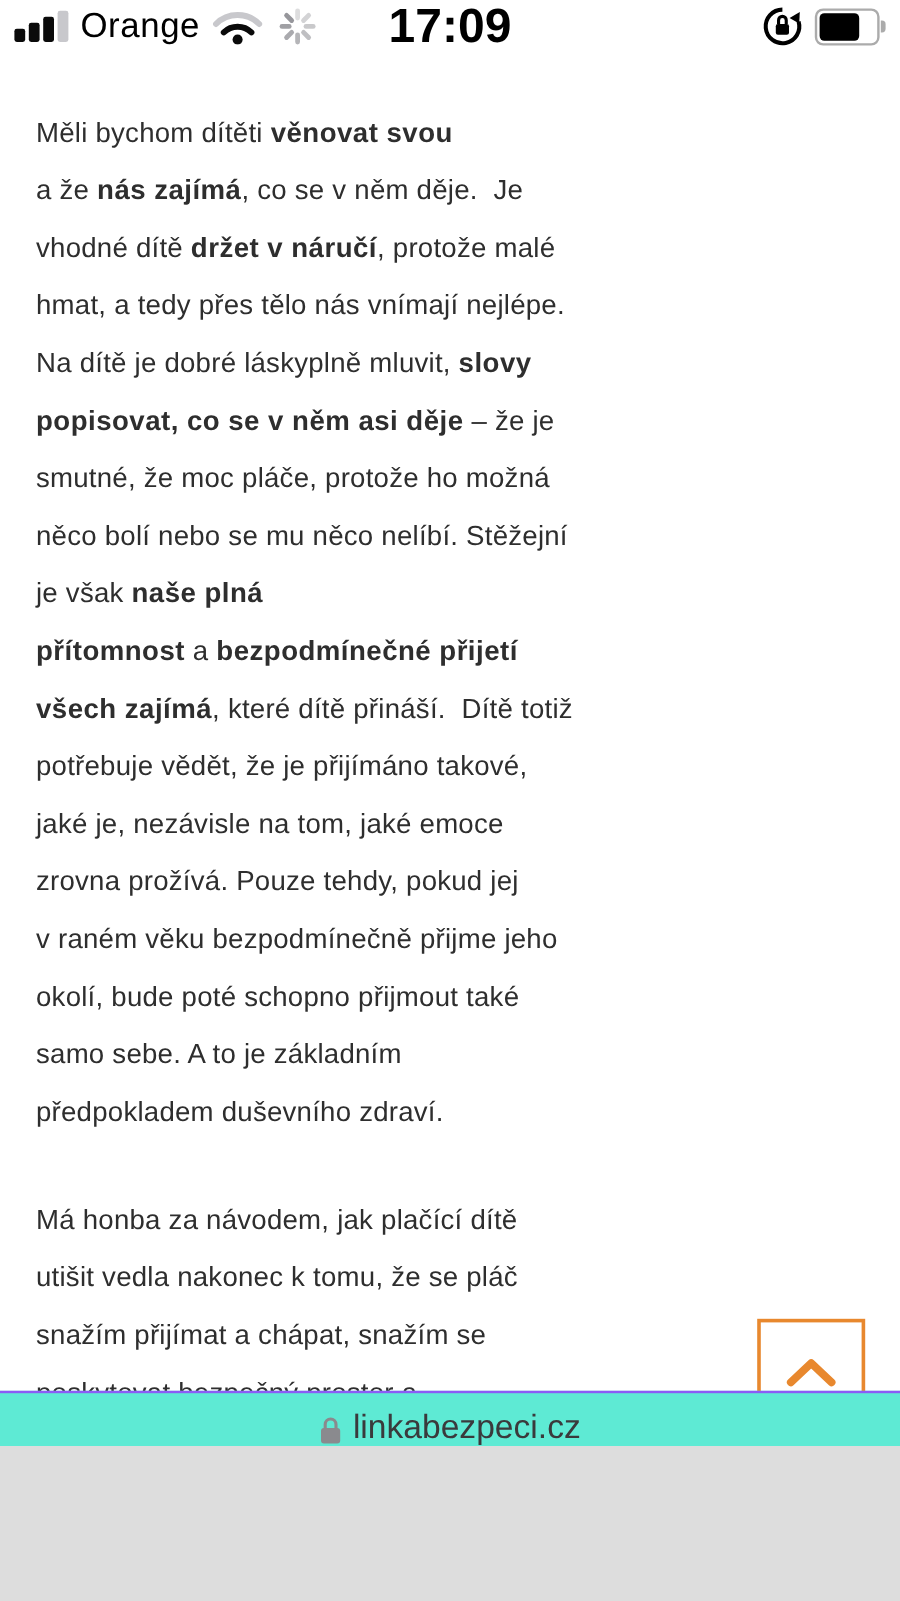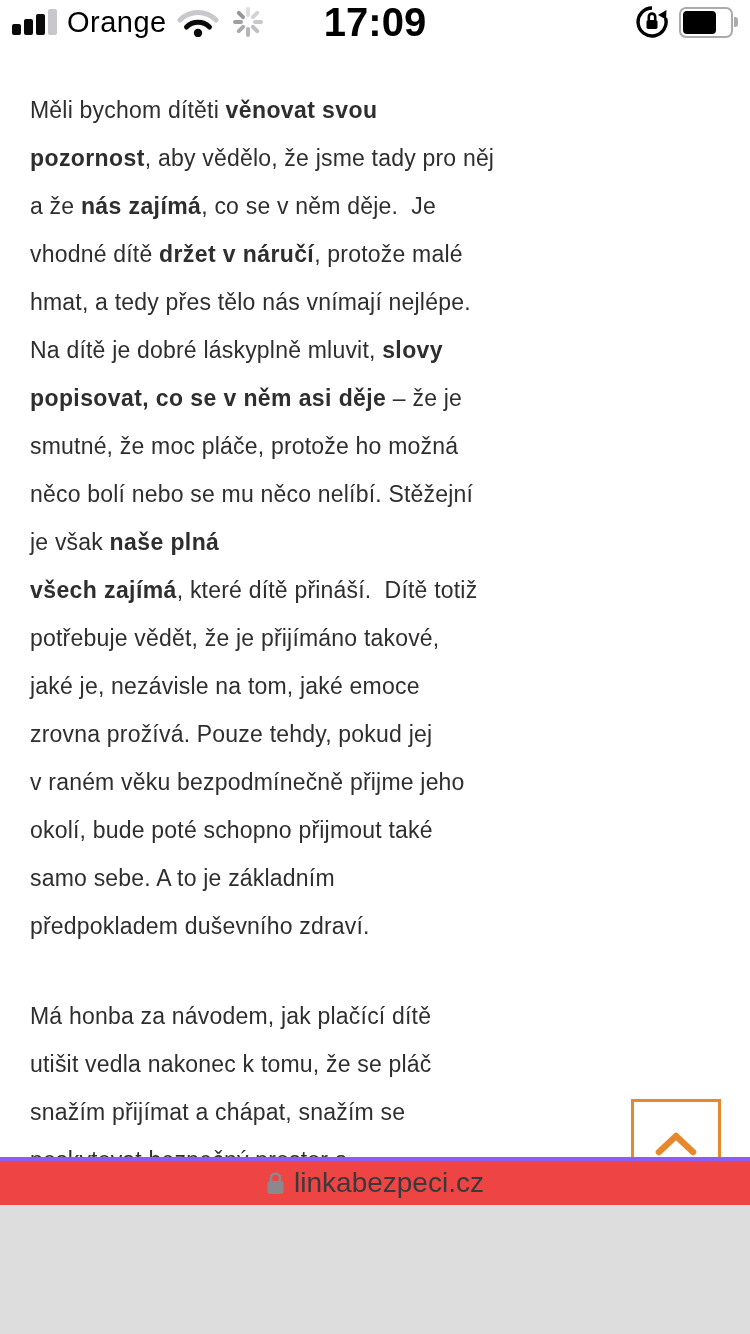--- a/index.html
+++ b/index.html
@@ -60,22 +60,22 @@
   
   .scroll-top{
     position:absolute;left:631px;top:1099px;width:90px;height:89px;
     background:#ffffff;border:3px solid var(--accent,#e8882e);
     display:flex;align-items:center;justify-content:center;
     box-sizing:border-box;padding:0;cursor:pointer;
   }
   
   .url-bar{
     position:absolute;left:0;right:0;bottom:0;height:44px;
-    background:#ef4444;border-top:4px solid #8b5cf6;
-    display:flex;align-items:center;justify-content:center;gap:9px;
+    background:#5eead4;border-top:2px solid #8b5cf6;
+    display:flex;align-items:flex-end;justify-content:center;gap:9px;
     font-size:28px;color:#3a3a3c;
   }
 </style>
 </head>
 <body>
 
 <div class="screen">
 
   <header class="status-bar">
     <div class="sb-left">
@@ -116,29 +116,29 @@
           </div>
         <div class="nub"></div>
       </div>
     </div>
   </header>
 
   <main class="content">
     <article id="article">
         <div class="paragraph">
           <div class="line"><span>Měli bychom dítěti </span><span class="b">věnovat svou</span></div>
-          <div class="line"><span class="b">pozornost</span><span>, aby vědělo, že jsme tady pro něj</span></div>
           <div class="line"><span>a že </span><span class="b">nás zajímá</span><span>, co se v něm děje.  Je</span></div>
           <div class="line"><span>vhodné dítě </span><span class="b">držet v náručí</span><span>, protože malé</span></div>
           <div class="line"><span>hmat, a tedy přes tělo nás vnímají nejlépe.</span></div>
           <div class="line"><span>Na dítě je dobré láskyplně mluvit, </span><span class="b">slovy</span></div>
           <div class="line"><span class="b">popisovat, co se v něm asi děje</span><span> – že je</span></div>
           <div class="line"><span>smutné, že moc pláče, protože ho možná</span></div>
           <div class="line"><span>něco bolí nebo se mu něco nelíbí. Stěžejní</span></div>
           <div class="line"><span>je však </span><span class="b">naše plná</span></div>
+          <div class="line"><span class="b">přítomnost</span><span> a </span><span class="b">bezpodmínečné přijetí</span></div>
           <div class="line"><span class="b">všech zajímá</span><span>, které dítě přináší.  Dítě totiž</span></div>
           <div class="line"><span>potřebuje vědět, že je přijímáno takové,</span></div>
           <div class="line"><span>jaké je, nezávisle na tom, jaké emoce</span></div>
           <div class="line"><span>zrovna prožívá. Pouze tehdy, pokud jej</span></div>
           <div class="line"><span>v raném věku bezpodmínečně přijme jeho</span></div>
           <div class="line"><span>okolí, bude poté schopno přijmout také</span></div>
           <div class="line"><span>samo sebe. A to je základním</span></div>
           <div class="line"><span>předpokladem duševního zdraví.</span></div>
         </div>
         <div class="paragraph">

